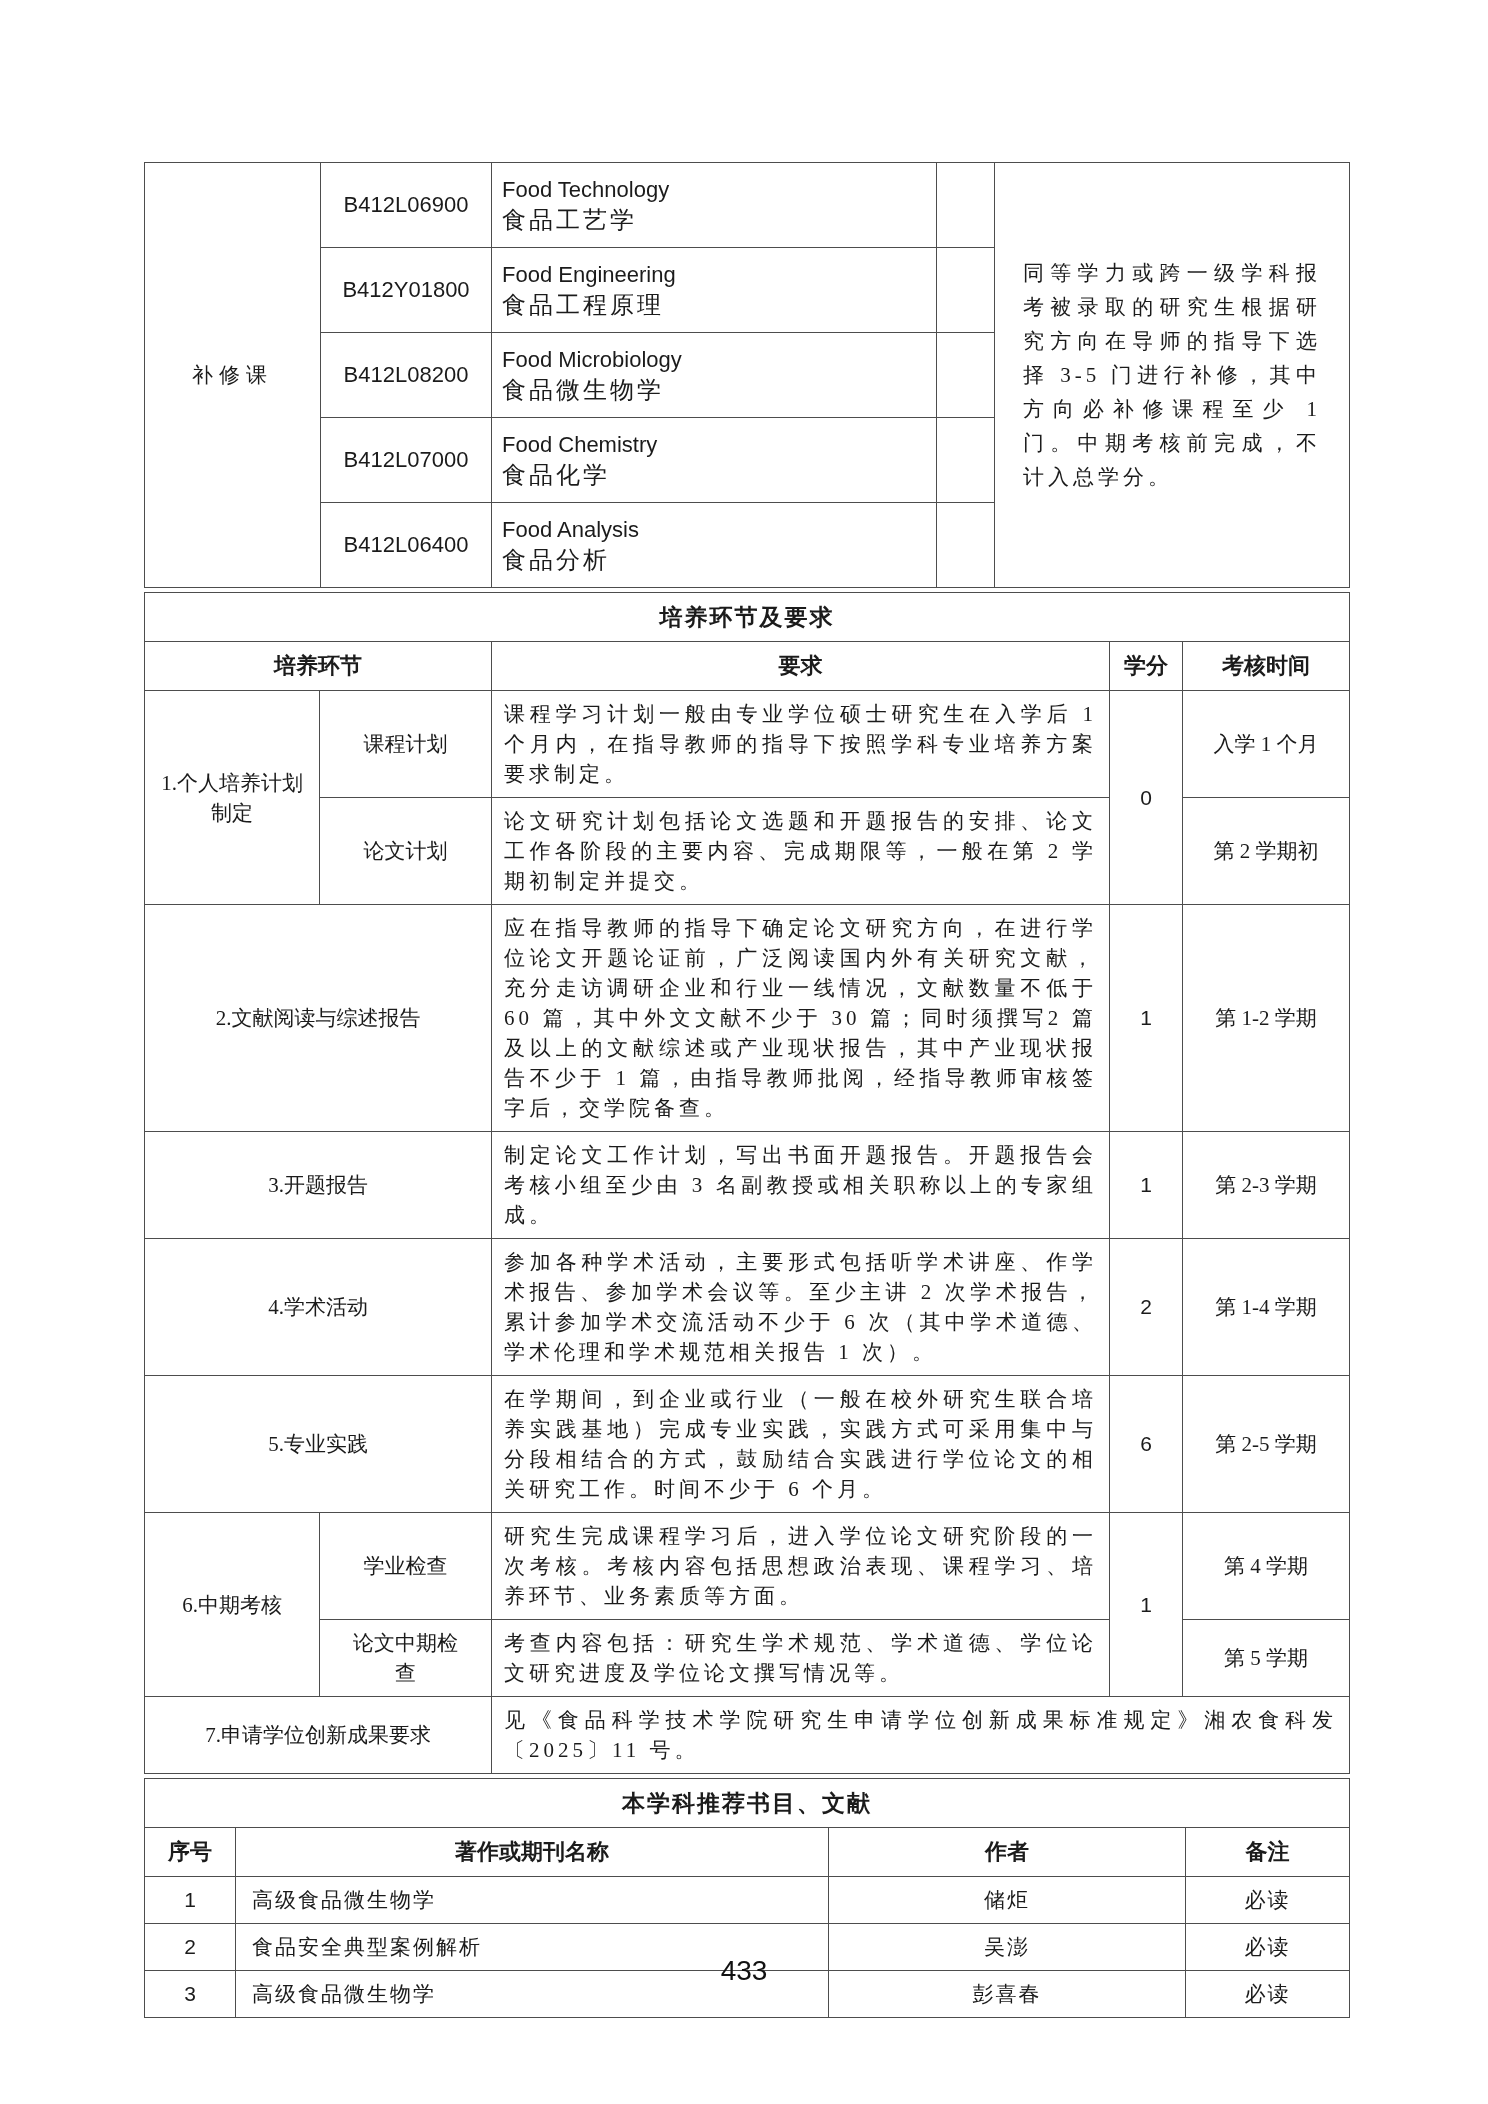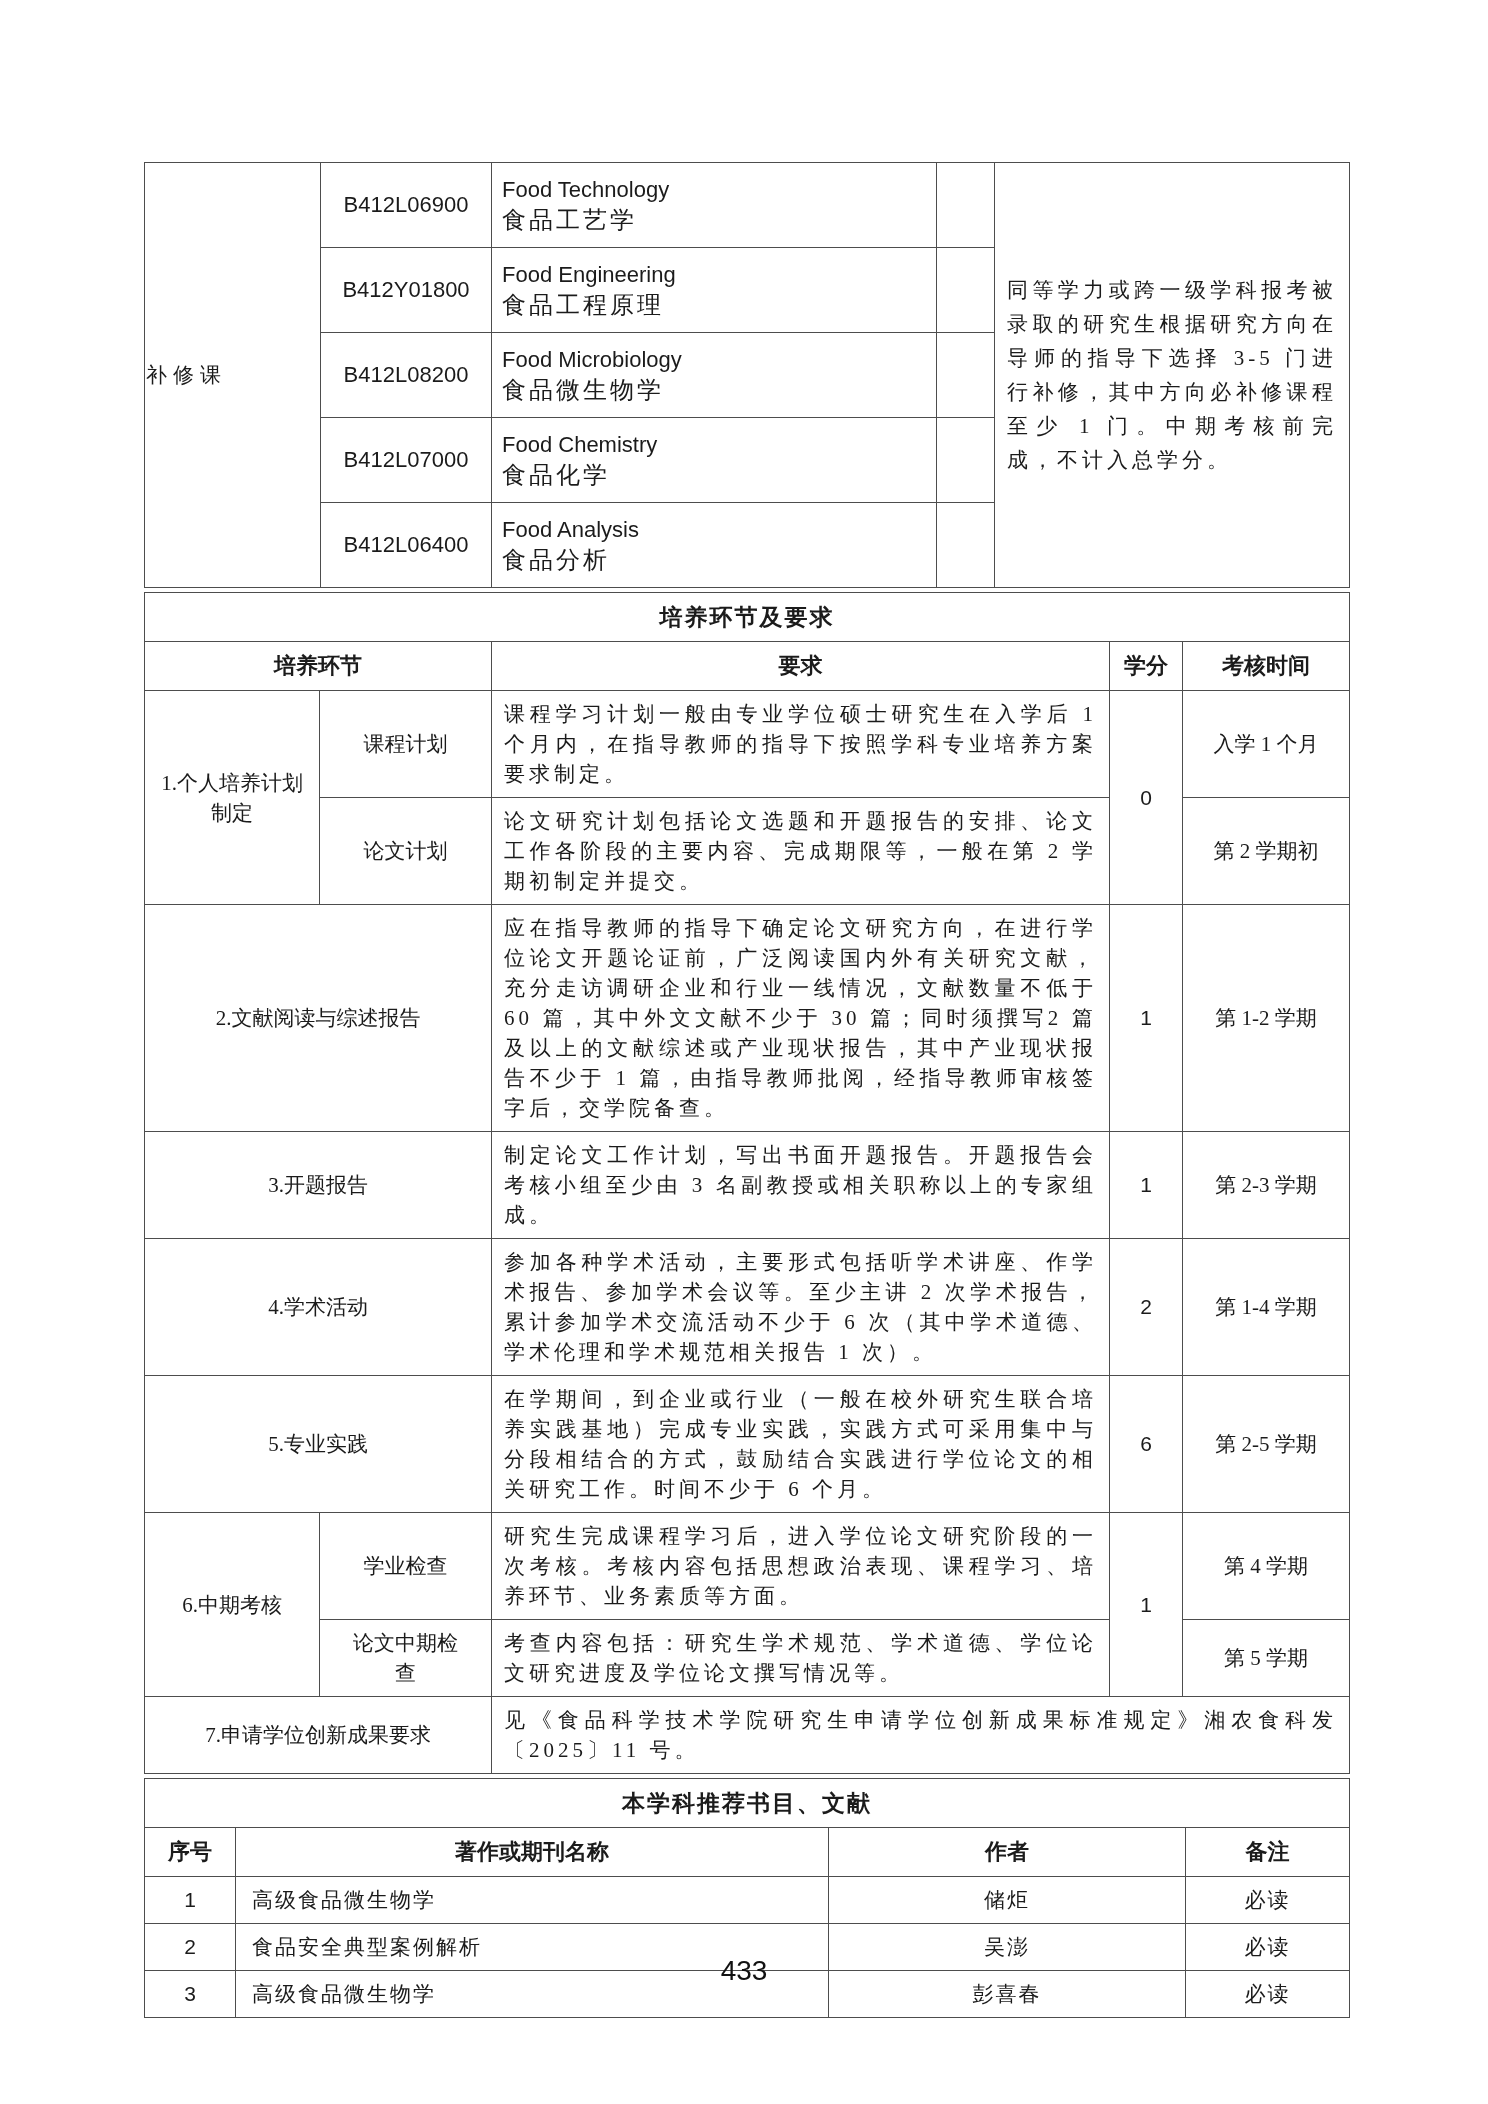--- a/index.html
+++ b/index.html
@@ -26,26 +26,26 @@
   .tbl-gap { height: 4px; }
   td {
     border: 1.5px solid #4d4d4d;
     vertical-align: middle;
     font-size: 21px;
     color: #1b1b1b;
     overflow: hidden;
   }
   
   .sup-row { height: 75px; }
-  .c-label { letter-spacing: 6px; }
+  .c-label { text-align: center; letter-spacing: 6px; }
   .c-code  { text-align: center; font-family: "Liberation Sans", sans-serif; font-size: 22px; }
   .c-name  { padding: 12px 10px; }
   .c-name .en { font-family: "Liberation Sans", sans-serif; font-size: 22px; line-height: 30px; }
   .c-name .cn { font-size: 24px; line-height: 30px; letter-spacing: 3px; }
-  .c-note  { padding: 10px 12px; text-align: justify; letter-spacing: 4px; line-height: 34px; }
+  .c-note  { padding: 10px 28px; text-align: justify; letter-spacing: 4px; line-height: 34px; }
   
   .banner td {
     height: 46px; text-align: center; font-weight: bold;
     font-size: 23px; letter-spacing: 2px;
   }
   .hdr td { height: 46px; text-align: center; font-weight: bold; font-size: 22px; }
   .stage  { text-align: center; padding: 6px 16px; line-height: 30px; margin-left: 41px; }
   .sub    { text-align: center; padding: 6px 24px; line-height: 30px; }
   .req    { text-align: justify; padding: 8px 12px; line-height: 30px; letter-spacing: 4px; }
   .credit { text-align: center; font-family: "Liberation Sans", sans-serif; font-size: 21px; }

